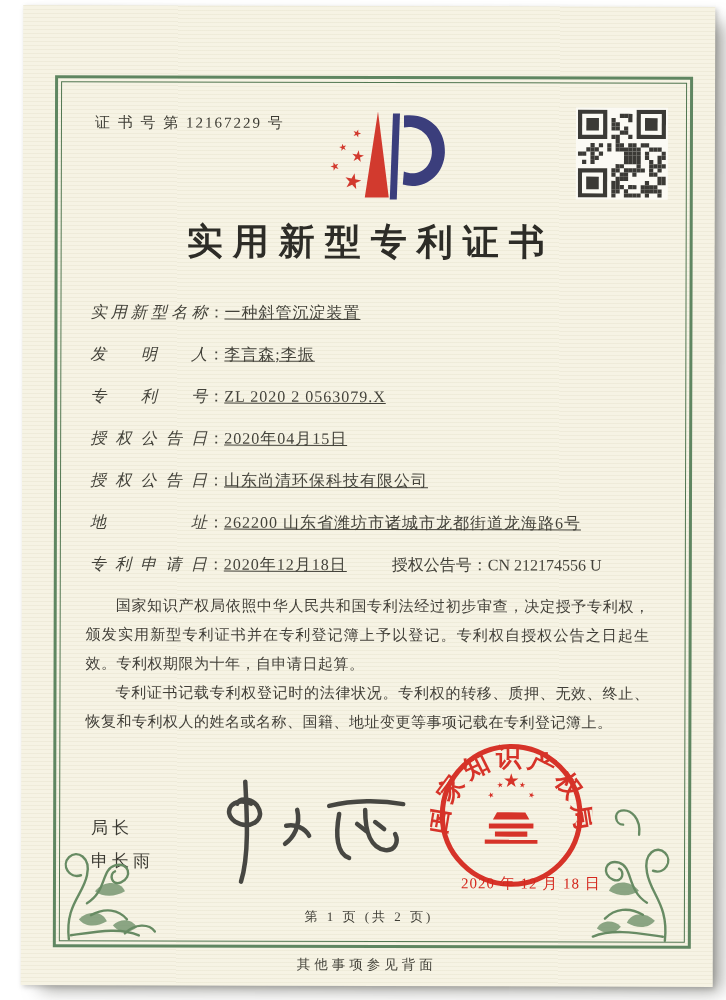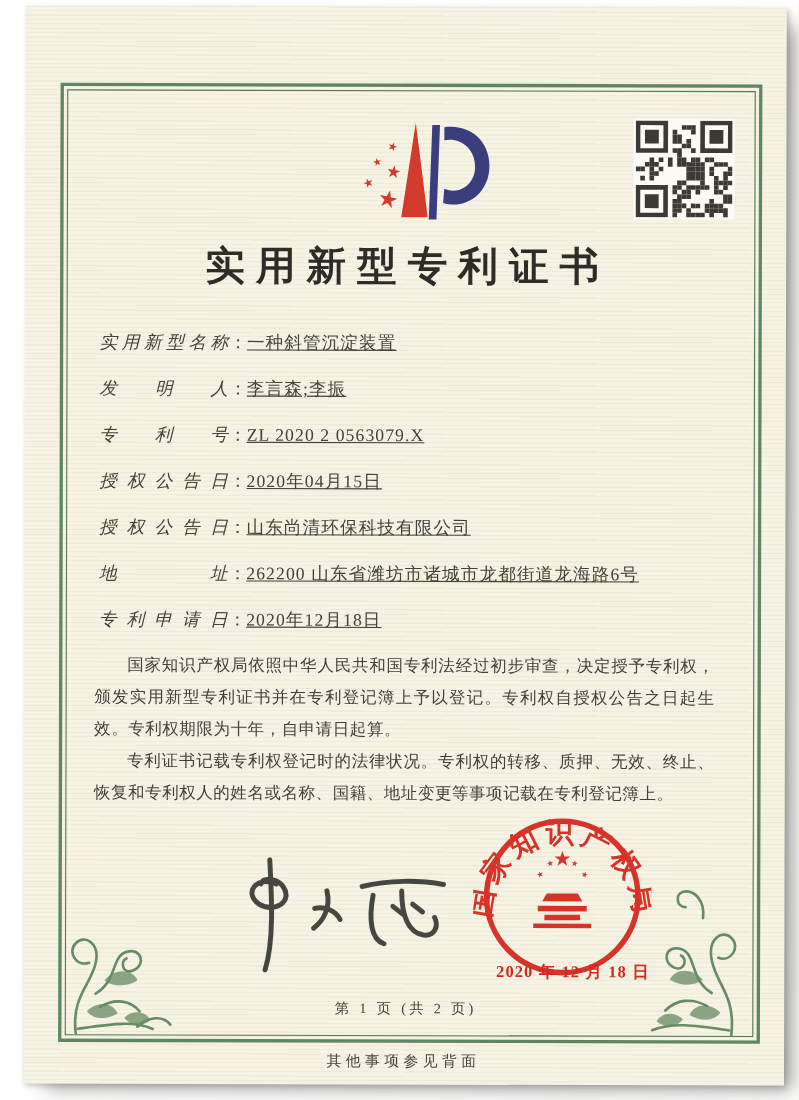--- a/index.html
+++ b/index.html
@@ -47,22 +47,22 @@
   .paras{
     position:absolute;left:64px;top:586px;width:564px;
     font-size:15px;line-height:29px;color:#413f38;text-align:justify;
   }
   .paras p{margin:0;text-indent:2em;letter-spacing:.5px;}
   .director{position:absolute;left:70px;top:806px;color:#3b3a32;
     font-size:17px;letter-spacing:4px;line-height:33px;}
   .signature{position:absolute;left:168px;top:768px;width:240px;height:118px;}
   .seal{position:absolute;left:409px;top:728px;width:162px;height:162px;opacity:.94;}
   .seal-date{
-    position:absolute;left:430px;top:868px;font-size:15px;letter-spacing:1px;
-    color:#d5281e;font-weight:700;white-space:nowrap;
+    position:absolute;left:440px;top:868px;font-size:15px;letter-spacing:1px;
+    color:#d5281e;font-weight:400;white-space:nowrap;
   }
   .page-footer{
     position:absolute;left:32px;top:902px;width:632px;text-align:center;
     font-size:13px;letter-spacing:3px;color:#3f3e36;
   }
   .back-note{
     position:absolute;left:0;top:950px;width:692px;text-align:center;
     font-size:13.5px;letter-spacing:4px;color:#45443c;
   }
   .decor{position:absolute;pointer-events:none;}
@@ -71,20 +71,21 @@
 </style>
 </head>
 <body>
 
 <div class="paper">
 
   <div class="frame">
     <div class="frame-inner"></div>
   </div>
 
+  <div class="cert-no">证 书 号 第 12167229 号</div>
 
   <svg class="logo" viewBox="0 0 150 105">
     <defs>
       <path id="star" d="M0,-10 L2.25,-3.09 L9.51,-3.09 L3.63,1.18 L5.88,8.09 L0,3.82 L-5.88,8.09 L-3.63,1.18 L-9.51,-3.09 L-2.25,-3.09 Z"></path>
     </defs>
     <g fill="#d23a2e">
       <use href="#star" transform="translate(56,26) scale(0.42) rotate(18)"></use>
       <use href="#star" transform="translate(42,40) scale(0.38) rotate(-12)"></use>
       <use href="#star" transform="translate(57,49) scale(0.62) rotate(8)"></use>
       <use href="#star" transform="translate(34,59) scale(0.44) rotate(-20)"></use>
@@ -251,28 +252,33 @@
       <span class="flabel">授权公告日</span><span class="fcolon">：</span><span class="fvalue">2020年04月15日</span>
     </div>
     <div class="field-row">
       <span class="flabel">授权公告日</span><span class="fcolon">：</span><span class="fvalue">山东尚清环保科技有限公司</span>
     </div>
     <div class="field-row">
       <span class="flabel">地址</span><span class="fcolon">：</span><span class="fvalue">262200 山东省潍坊市诸城市龙都街道龙海路6号</span>
     </div>
     <div class="field-row">
       <span class="flabel">专利申请日</span><span class="fcolon">：</span><span class="fvalue">2020年12月18日</span>
+      <span class="grant-right"><span>授权公告号</span><span class="fcolon">：</span><span>CN 212174556 U</span></span>
     </div>
   </div>
 
   <div class="paras">
     <p>国家知识产权局依照中华人民共和国专利法经过初步审查，决定授予专利权，颁发实用新型专利证书并在专利登记簿上予以登记。专利权自授权公告之日起生效。专利权期限为十年，自申请日起算。</p>
     <p>专利证书记载专利权登记时的法律状况。专利权的转移、质押、无效、终止、恢复和专利权人的姓名或名称、国籍、地址变更等事项记载在专利登记簿上。</p>
   </div>
 
+  <div class="director">
+    <div>局长</div>
+    <div>申长雨</div>
+  </div>
 
   <svg class="signature" viewBox="0 0 240 118">
     <g fill="none" stroke="#2f2f2c" stroke-width="4.5" stroke-linecap="round" opacity=".88">
       <path d="M62,30 C44,22 32,38 46,48 C60,57 78,46 68,32 C62,24 50,24 48,30"></path>
       <path d="M56,8 C58,44 60,82 52,108"></path>
       <path d="M108,36 C112,52 104,64 96,70"></path>
       <path d="M97,52 C106,50 116,54 120,62"></path>
       <path d="M140,32 C164,26 192,26 214,30"></path>
       <path d="M150,40 C146,62 148,80 160,84"></path>
       <path d="M176,36 C176,58 182,74 196,76 C206,77 210,68 206,60"></path>

